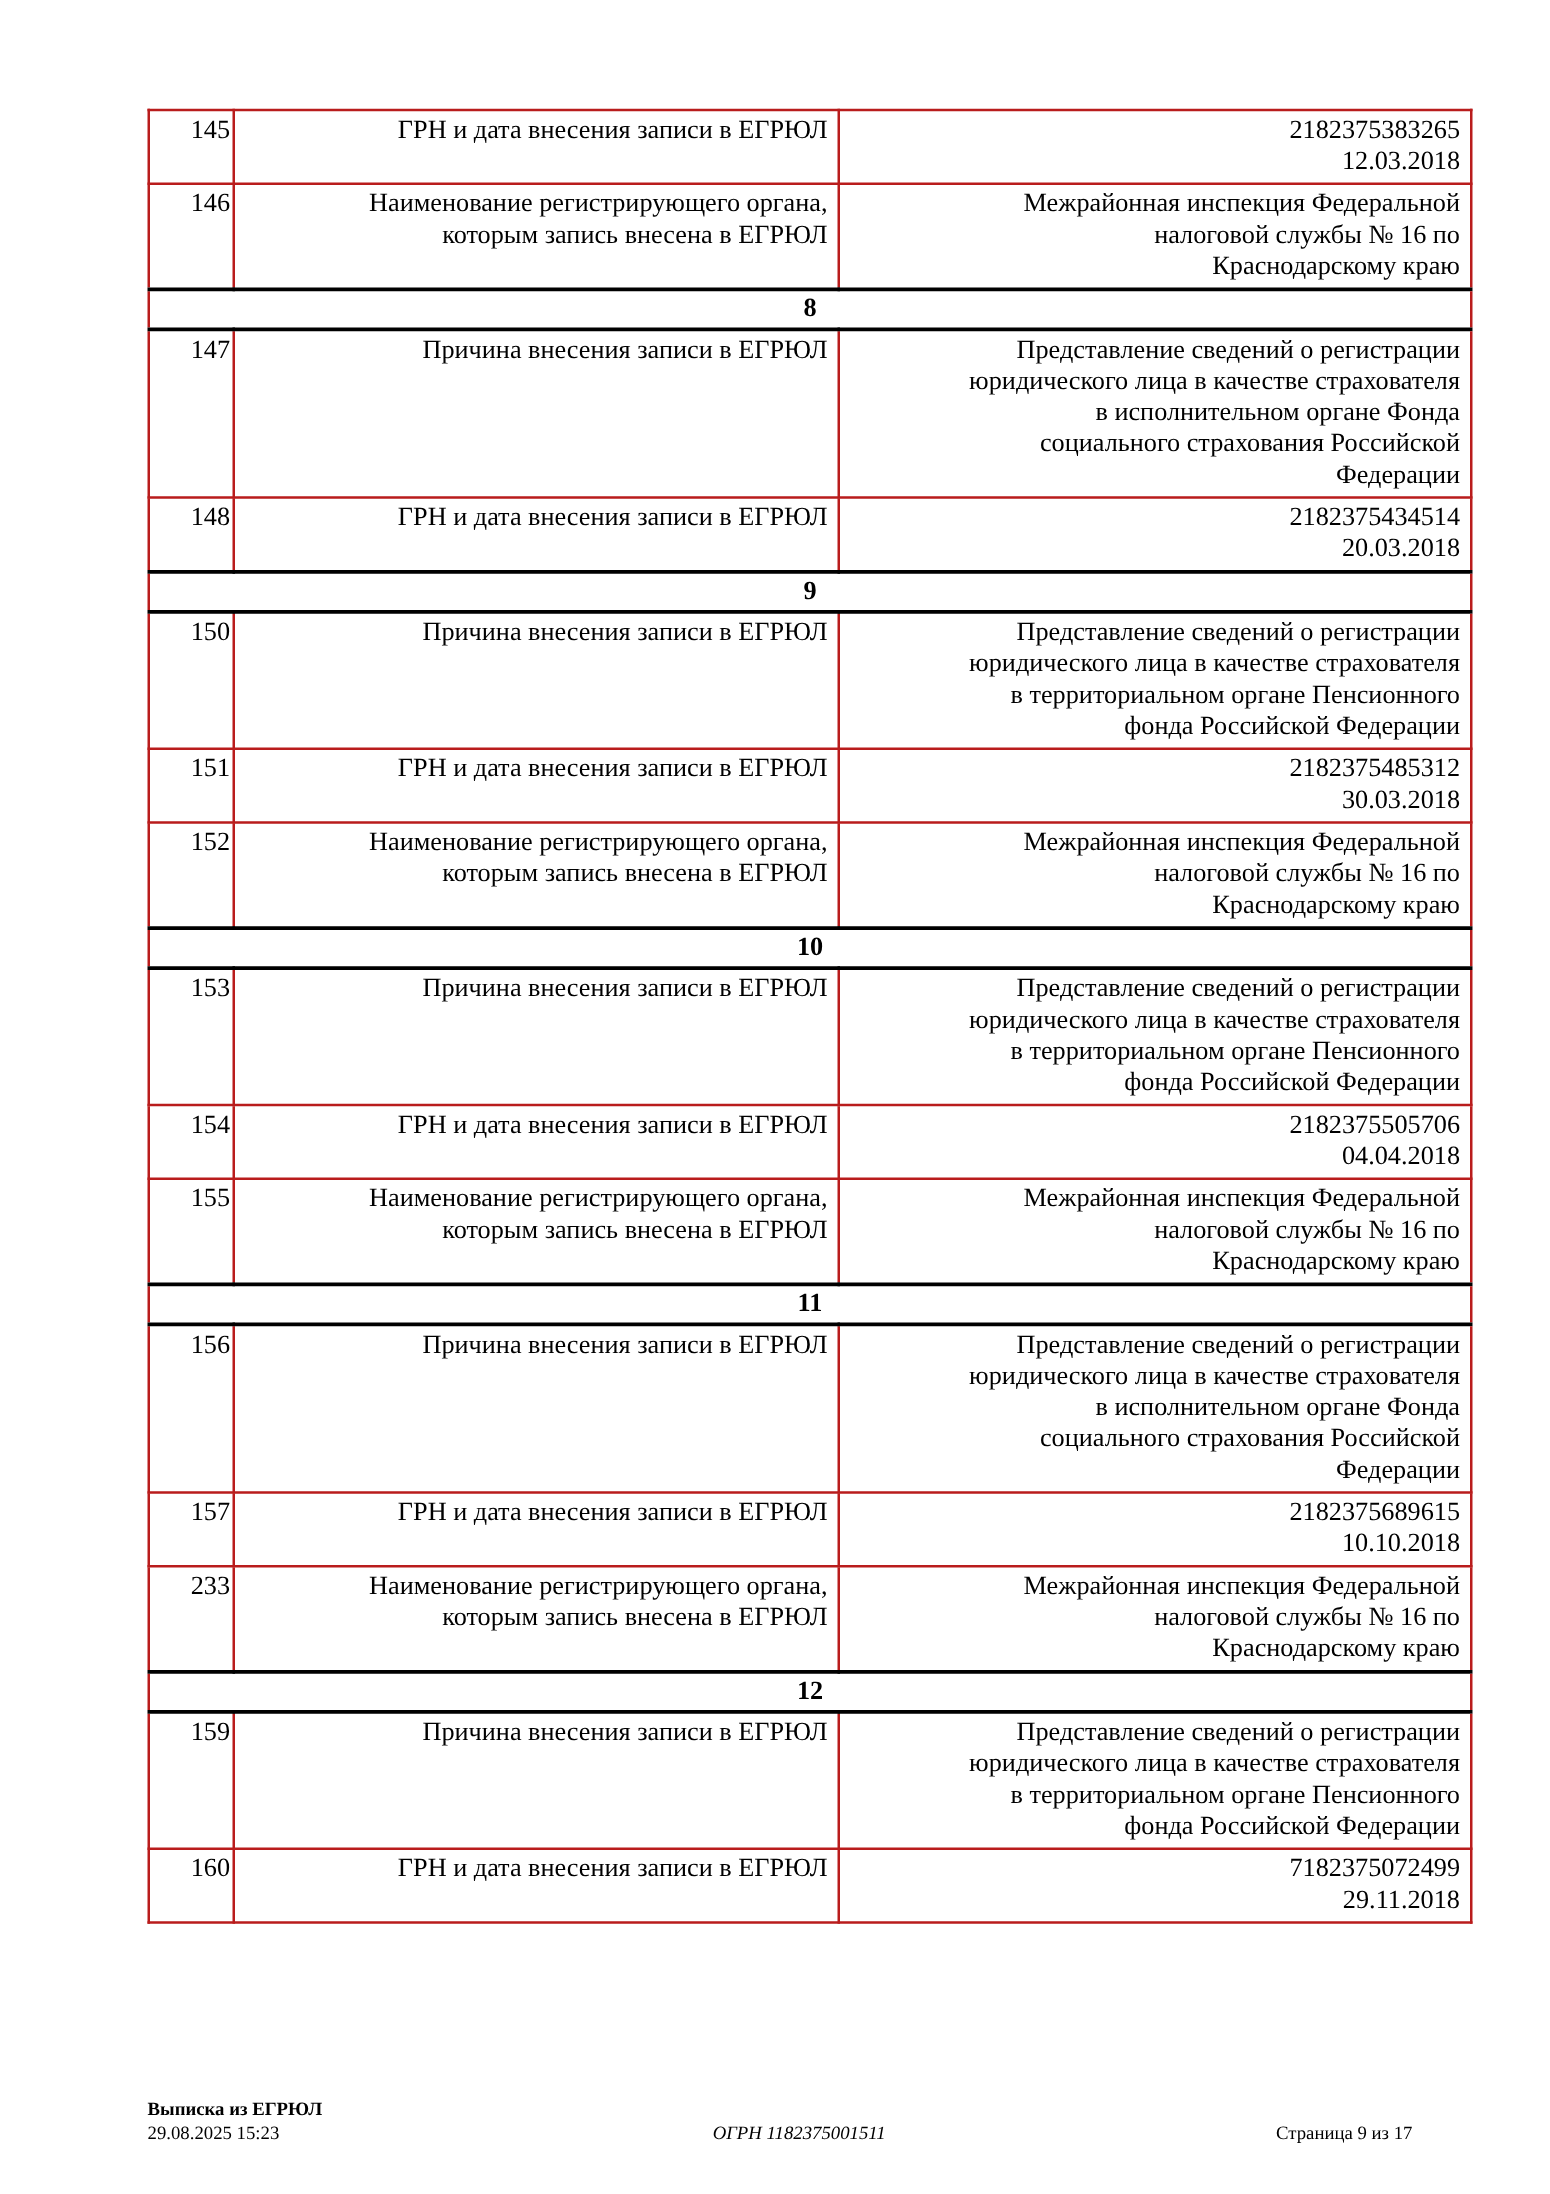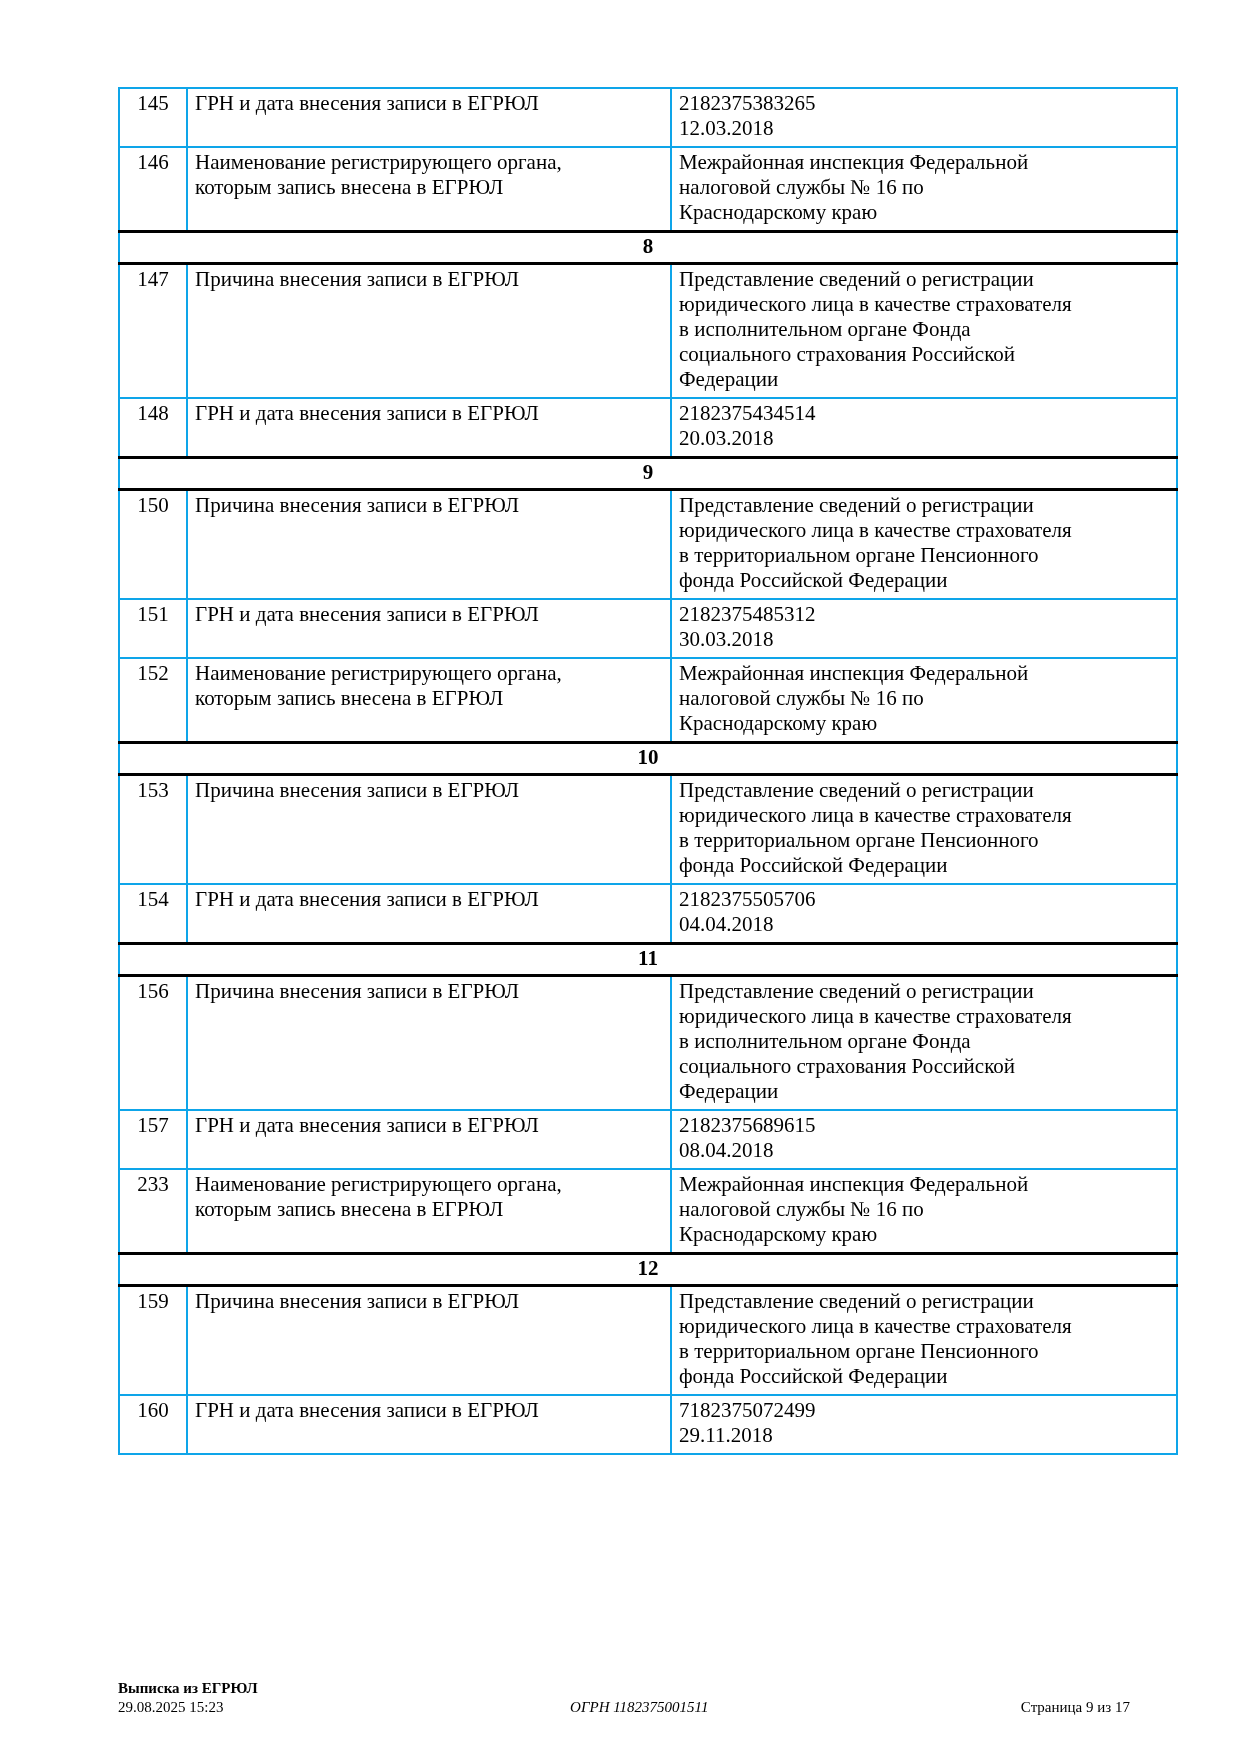--- a/index.html
+++ b/index.html
@@ -19,22 +19,23 @@
     position: absolute;
     left: 118px;
     top: 87px;
     width: 1058px;
     border-collapse: collapse;
     table-layout: fixed;
     font-size: 21px;
     line-height: 25px;
   }
   table.egrul-table td {
-    border: 2px solid #0ea5e9;
+    border: 2px solid #b91c1c;
     vertical-align: top;
+    text-align: right;
   }
   col.c-num   { width: 68px;  }
   col.c-label { width: 484px; }
   col.c-value { width: 506px; }
   td.cell-num {
     text-align: center;
     padding: 2px 2px 4px 2px;
   }
   td.cell-label, td.cell-value {
     padding: 2px 8px 5px 7px;
@@ -191,20 +192,32 @@
     <td class="cell-num">154</td>
     <td class="cell-label">
             <div>ГРН и дата внесения записи в ЕГРЮЛ</div>
           </td>
     <td class="cell-value">
             <div>2182375505706</div>
             <div>04.04.2018</div>
           </td>
   </tr>
 
+  <tr class="record-row">
+    <td class="cell-num">155</td>
+    <td class="cell-label">
+            <div>Наименование регистрирующего органа,</div>
+            <div>которым запись внесена в ЕГРЮЛ</div>
+          </td>
+    <td class="cell-value">
+            <div>Межрайонная инспекция Федеральной</div>
+            <div>налоговой службы № 16 по</div>
+            <div>Краснодарскому краю</div>
+          </td>
+  </tr>
 
   <tr class="section-row">
     <td colspan="3">11</td>
   </tr>
 
   <tr class="record-row">
     <td class="cell-num">156</td>
     <td class="cell-label">
             <div>Причина внесения записи в ЕГРЮЛ</div>
           </td>
@@ -217,21 +230,21 @@
           </td>
   </tr>
 
   <tr class="record-row">
     <td class="cell-num">157</td>
     <td class="cell-label">
             <div>ГРН и дата внесения записи в ЕГРЮЛ</div>
           </td>
     <td class="cell-value">
             <div>2182375689615</div>
-            <div>08.04.2018</div>
+            <div>10.10.2018</div>
           </td>
   </tr>
 
   <tr class="record-row">
     <td class="cell-num">233</td>
     <td class="cell-label">
             <div>Наименование регистрирующего органа,</div>
             <div>которым запись внесена в ЕГРЮЛ</div>
           </td>
     <td class="cell-value">

